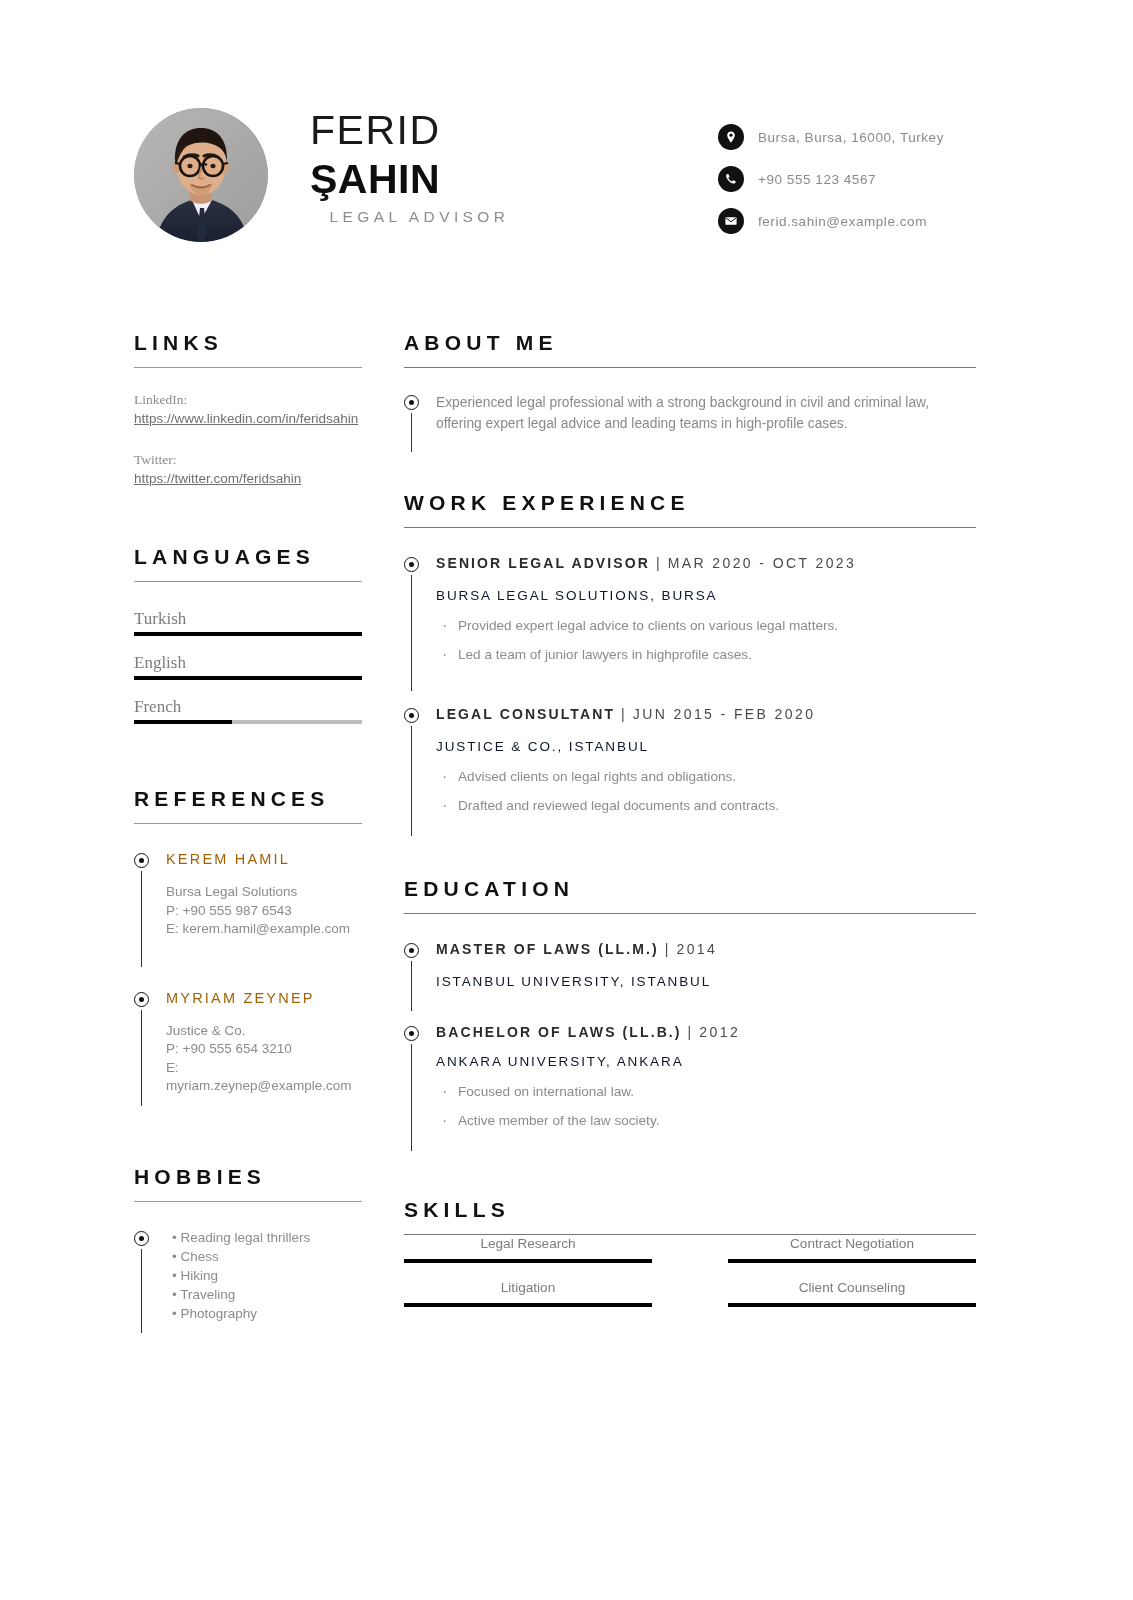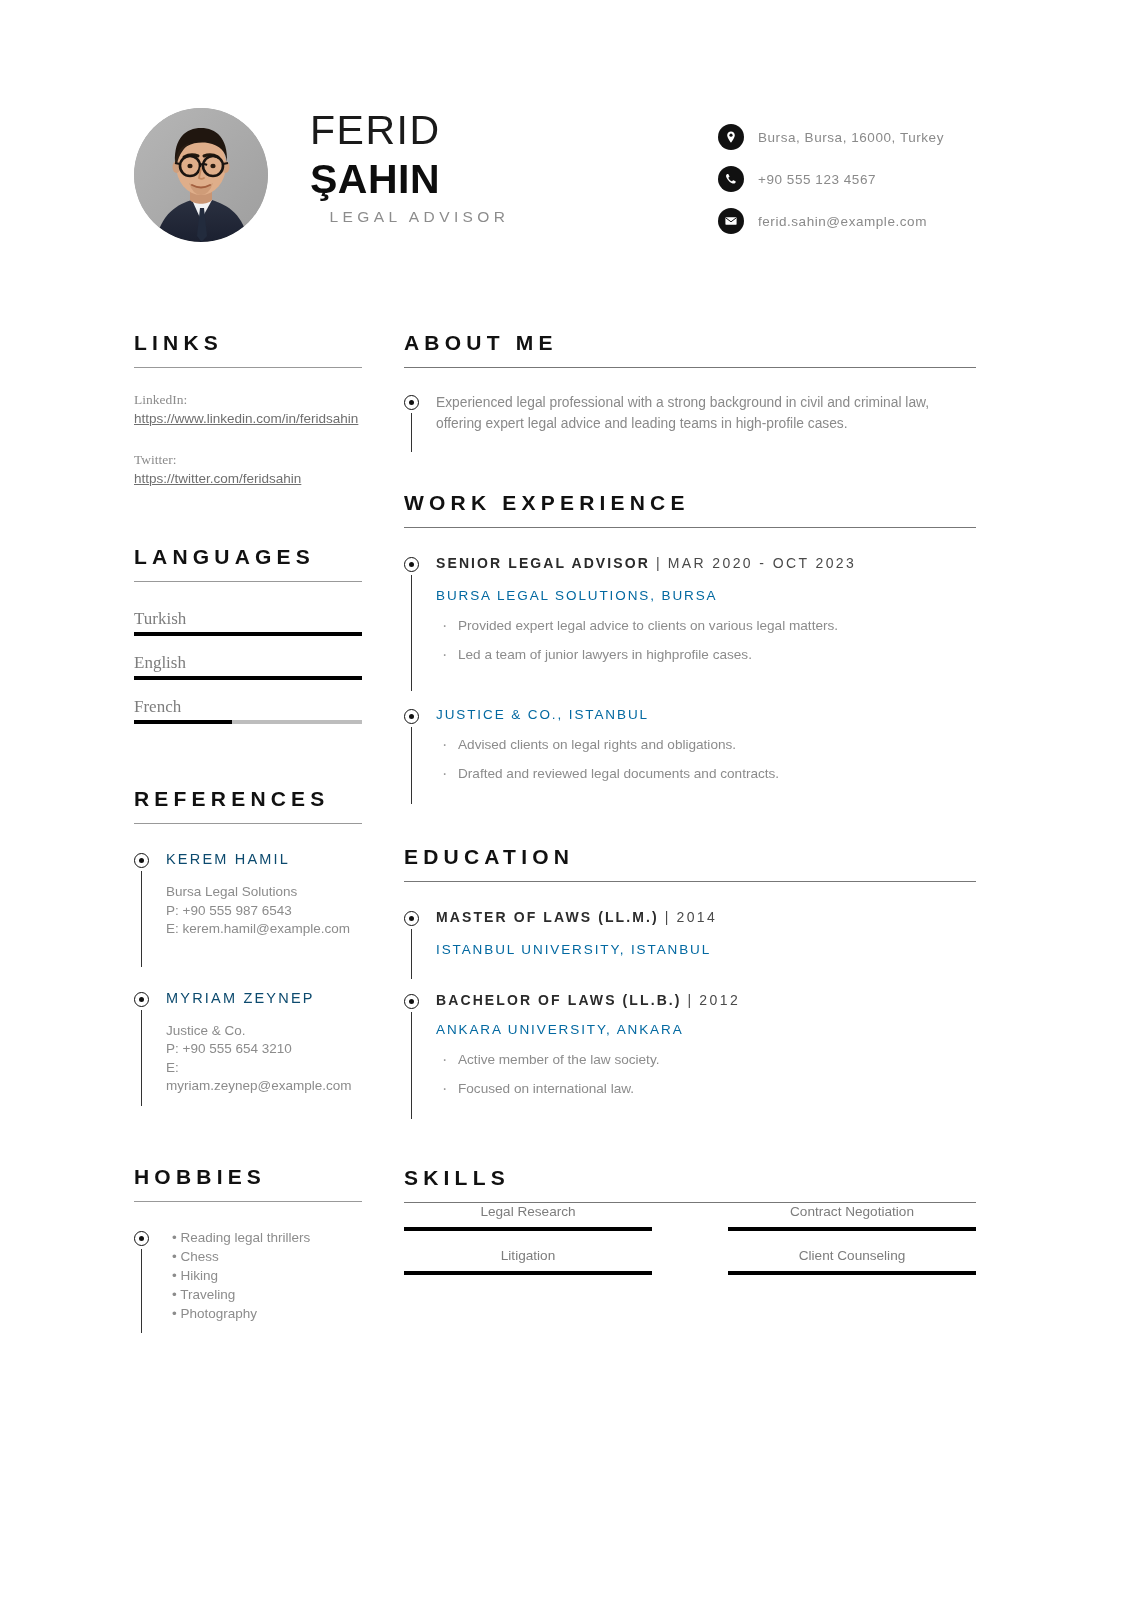--- a/index.html
+++ b/index.html
@@ -210,21 +210,21 @@
     width: 1.4px;
     background: #333333;
   }
 
   
   .ref-entry { margin-top: 26px; }
   .ref-name {
     font-size: 14.5px;
     font-weight: 400;
     letter-spacing: 2.2px;
-    color: #0c4a6e;
+    color: #a16207;
     line-height: 18px;
   }
   .ref-details {
     margin-top: 15px;
     font-size: 13.5px;
     color: #8c8c8c;
     line-height: 18.5px;
     word-break: break-word;
   }
 
@@ -254,21 +254,21 @@
     letter-spacing: 2.1px;
     color: #2b2b2b;
     line-height: 18px;
   }
   .exp-title .sep { font-weight: 400; color: #4a4a4a; }
   .exp-title .date { font-weight: 400; letter-spacing: 2.4px; color: #4a4a4a; }
   .exp-org {
     margin-top: 15px;
     font-size: 13.5px;
     letter-spacing: 1.9px;
-    color: #0369a1;
+    color: #0f172a;
     line-height: 18px;
   }
   .exp-bullets { margin-top: 6px; }
   .exp-bullet {
     position: relative;
     padding-left: 22px;
     font-size: 13.6px;
     color: #8c8c8c;
     line-height: 29px;
   }
@@ -509,20 +509,25 @@
         <div class="exp-org">BURSA LEGAL SOLUTIONS, BURSA</div>
         <div class="exp-bullets">
           <div class="exp-bullet">Provided expert legal advice to clients on various legal matters.</div>
           <div class="exp-bullet">Led a team of junior lawyers in highprofile cases.</div>
         </div>
       </div>
 
       <div class="exp-entry tl-entry" style="margin-top:14px;padding-bottom:16px;">
         <span class="tl-dot"></span>
         <span class="tl-line"></span>
+        <div class="exp-title">
+          <span>LEGAL CONSULTANT</span>
+          <span class="sep">|</span>
+          <span class="date">JUN 2015 - FEB 2020</span>
+        </div>
         <div class="exp-org">JUSTICE &amp; CO., ISTANBUL</div>
         <div class="exp-bullets">
           <div class="exp-bullet">Advised clients on legal rights and obligations.</div>
           <div class="exp-bullet">Drafted and reviewed legal documents and contracts.</div>
         </div>
       </div>
     </div>
 
     <div style="margin-top:40px;">
       <div class="sec-title">EDUCATION</div>
@@ -542,22 +547,22 @@
       <div class="exp-entry tl-entry" style="margin-top:12px;padding-bottom:16px;">
         <span class="tl-dot"></span>
         <span class="tl-line"></span>
         <div class="exp-title">
           <span>BACHELOR OF LAWS (LL.B.)</span>
           <span class="sep">|</span>
           <span class="date">2012</span>
         </div>
         <div class="exp-org" style="margin-top:12px;">ANKARA UNIVERSITY, ANKARA</div>
         <div class="exp-bullets">
+          <div class="exp-bullet">Focused on international law.</div>
           <div class="exp-bullet">Active member of the law society.</div>
-          <div class="exp-bullet">Focused on international law.</div>
         </div>
       </div>
     </div>
 
     <div style="margin-top:46px;">
       <div class="sec-title">SKILLS</div>
       <div class="sec-rule dark"></div>
 
       <div class="skills-grid">
 

